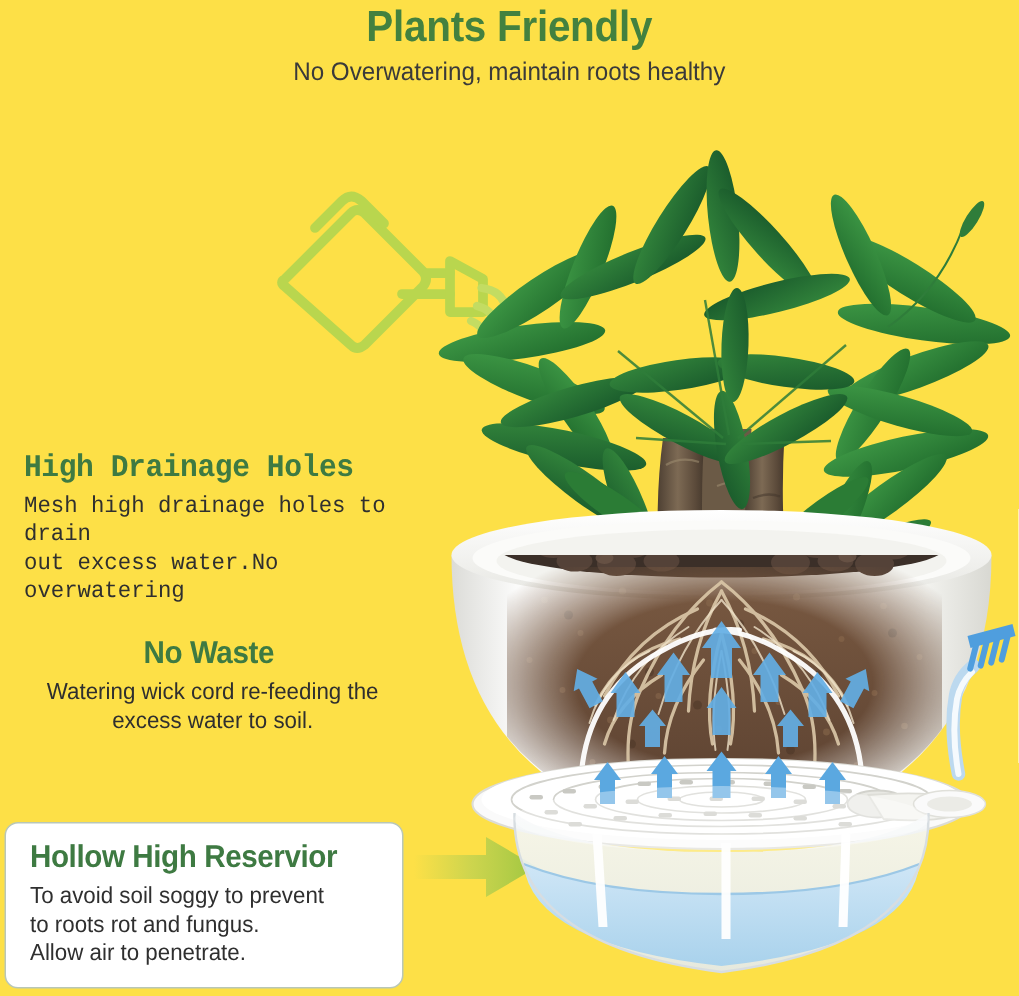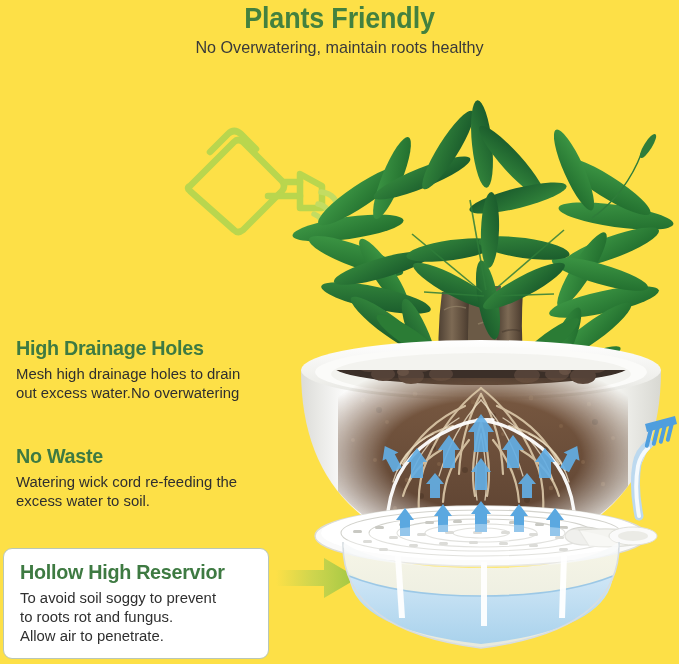--- a/index.html
+++ b/index.html
@@ -13,22 +13,22 @@
          transform:scaleX(.93);transform-origin:center top;}
   .subtitle{position:absolute;left:0;right:0;top:38px;text-align:center;
             font-size:17px;color:#3a3a3a;transform:scaleX(.95);transform-origin:center top;}
 
   
   .blk{position:absolute;left:16px;width:262px;}
   .blk h3{margin:0;font-size:21px;font-weight:bold;color:#3e7a42;
           letter-spacing:-0.3px;transform:scaleX(.94);transform-origin:left top;}
   .blk p{margin:4px 0 0 0;font-size:15.5px;line-height:19px;color:#2f2f2f;
          transform:scaleX(.96);transform-origin:left top;}
-  #blk-drain{top:336px;}
-  #blk-waste{top:444px;}
+  #blk-drain{top:301px;font-family:Liberation Mono, monospace;}
+  #blk-waste{top:424px;text-align:center;}
 
   .boxed{position:absolute;left:3px;top:548px;width:266px;height:111px;
          border:1.2px solid #b9c7b7;border-radius:9px;box-sizing:border-box;
          background:#fff;}
   .boxed h3{margin:11px 0 0 16px;font-size:21px;font-weight:bold;color:#3e7a42;
             letter-spacing:-0.3px;transform:scaleX(.94);transform-origin:left top;}
   .boxed p{margin:4px 0 0 16px;font-size:15.5px;line-height:19px;color:#2f2f2f;
            transform:scaleX(.96);transform-origin:left top;}
 
   

